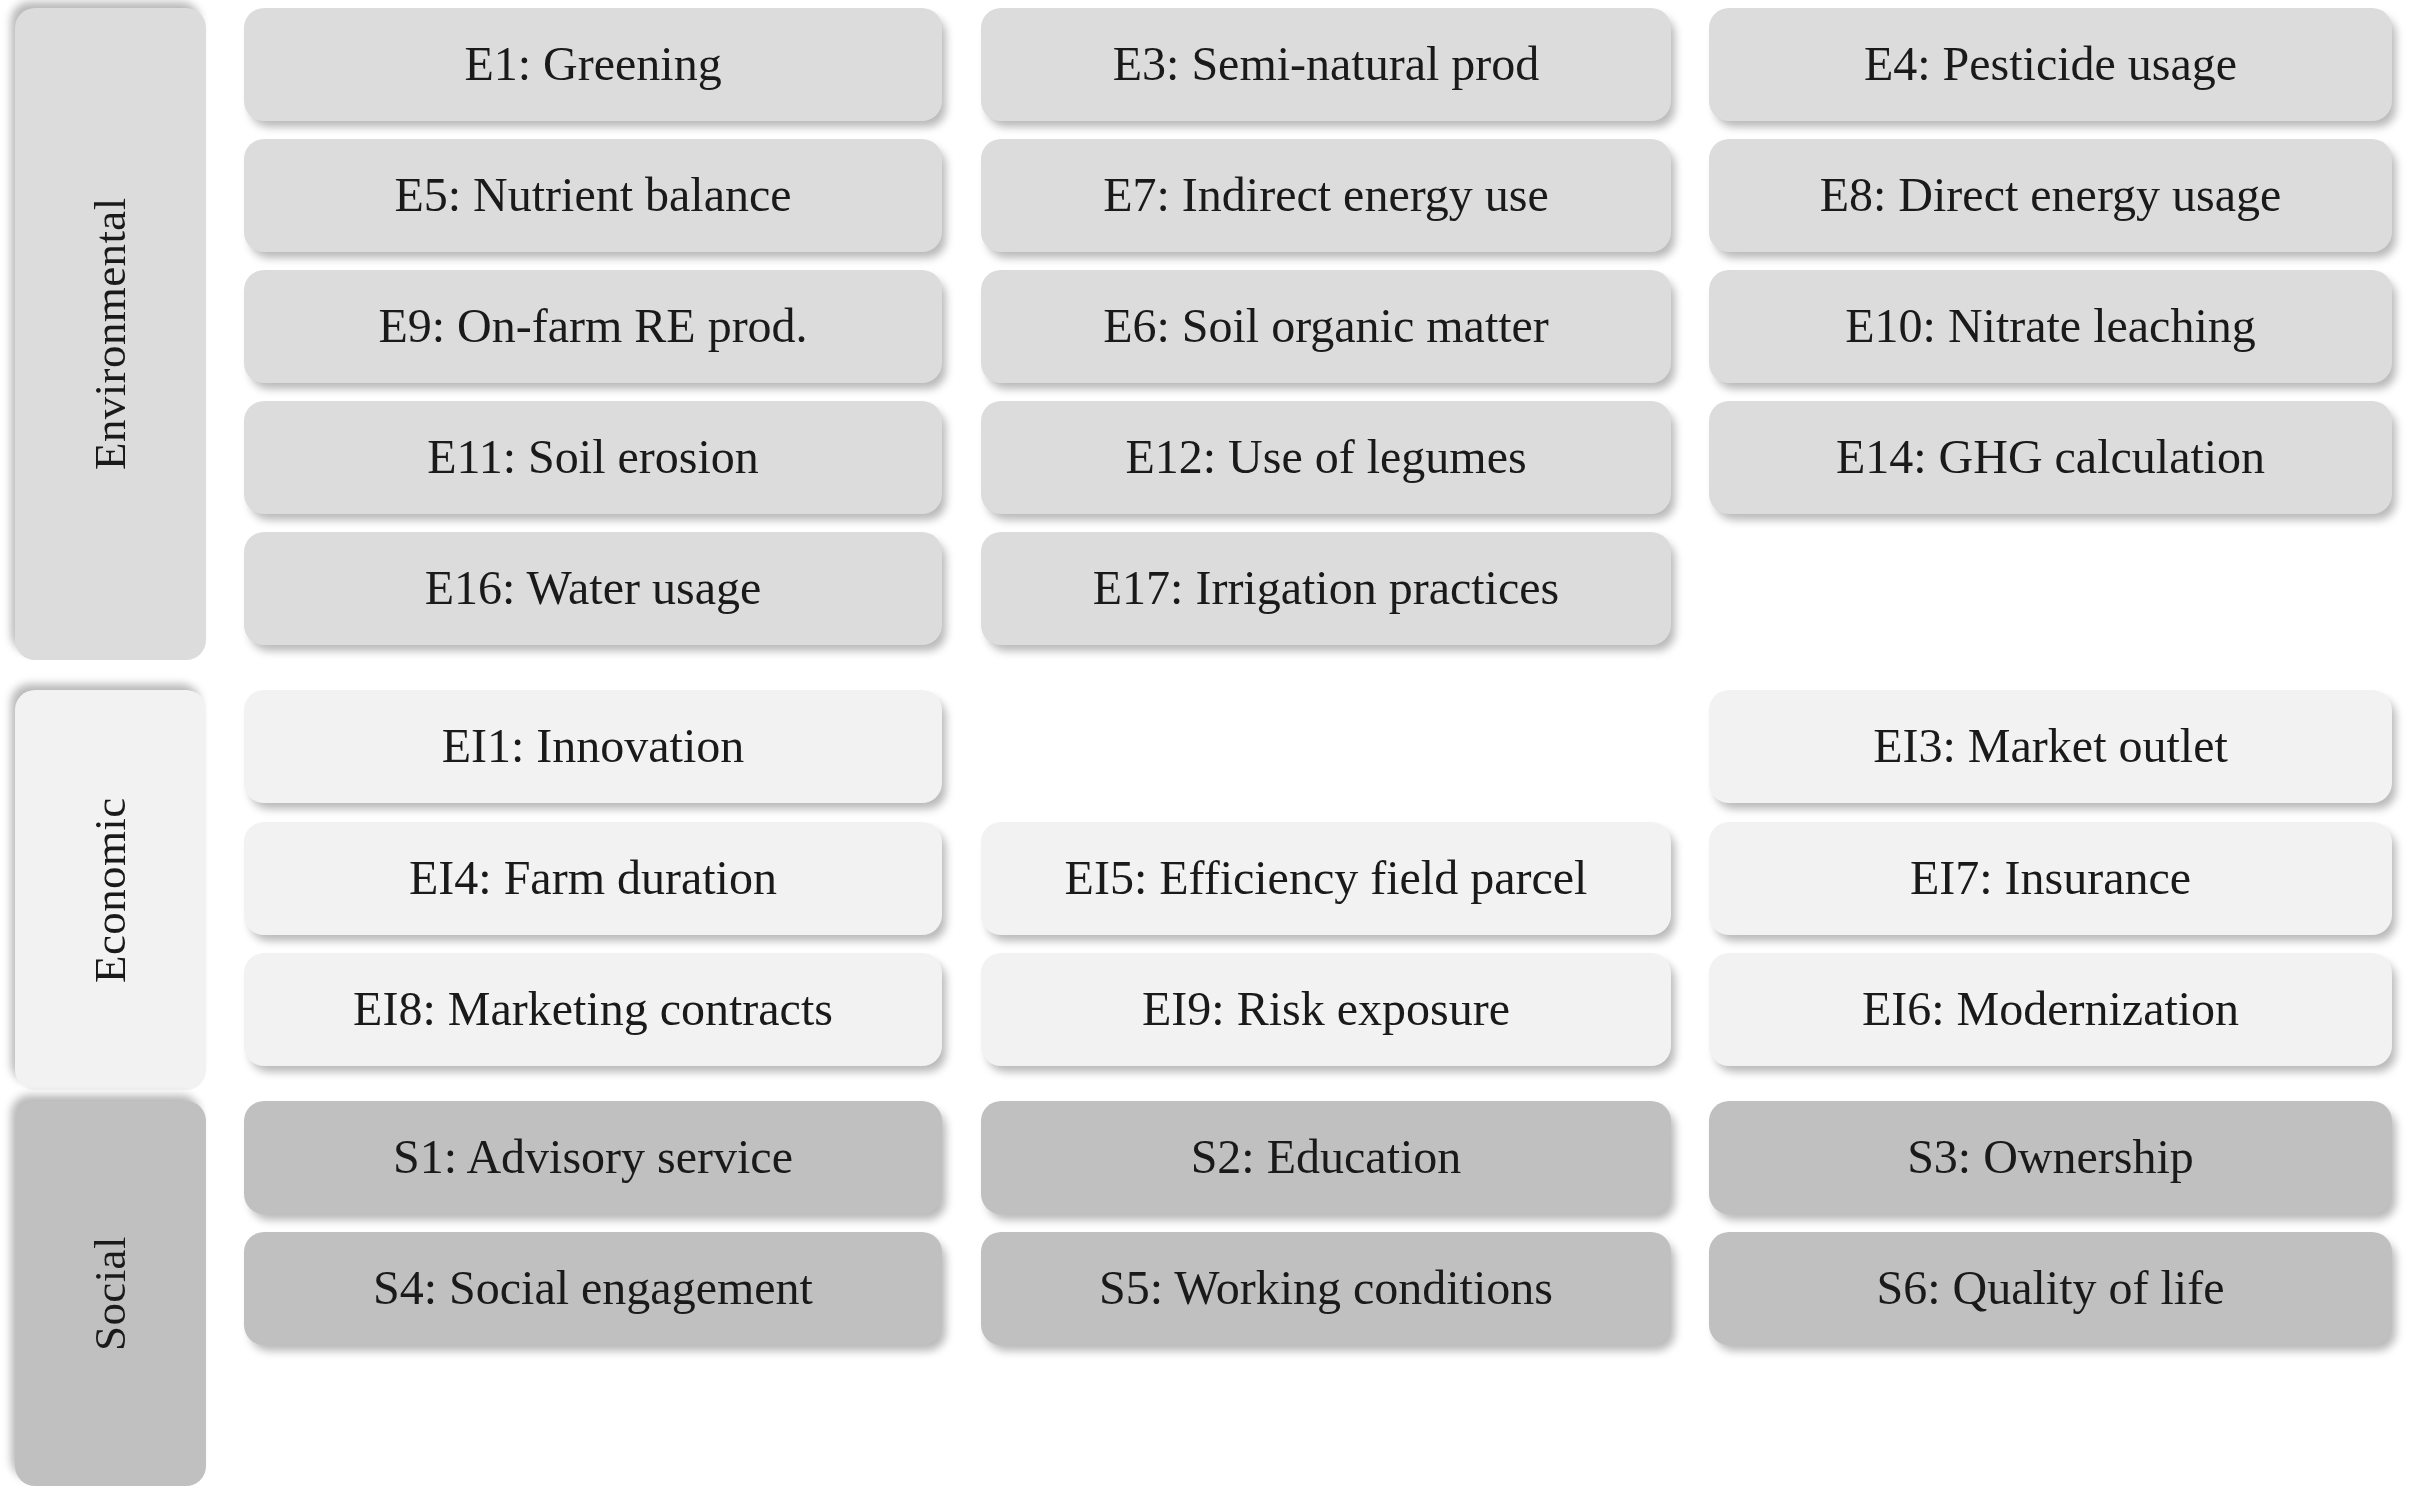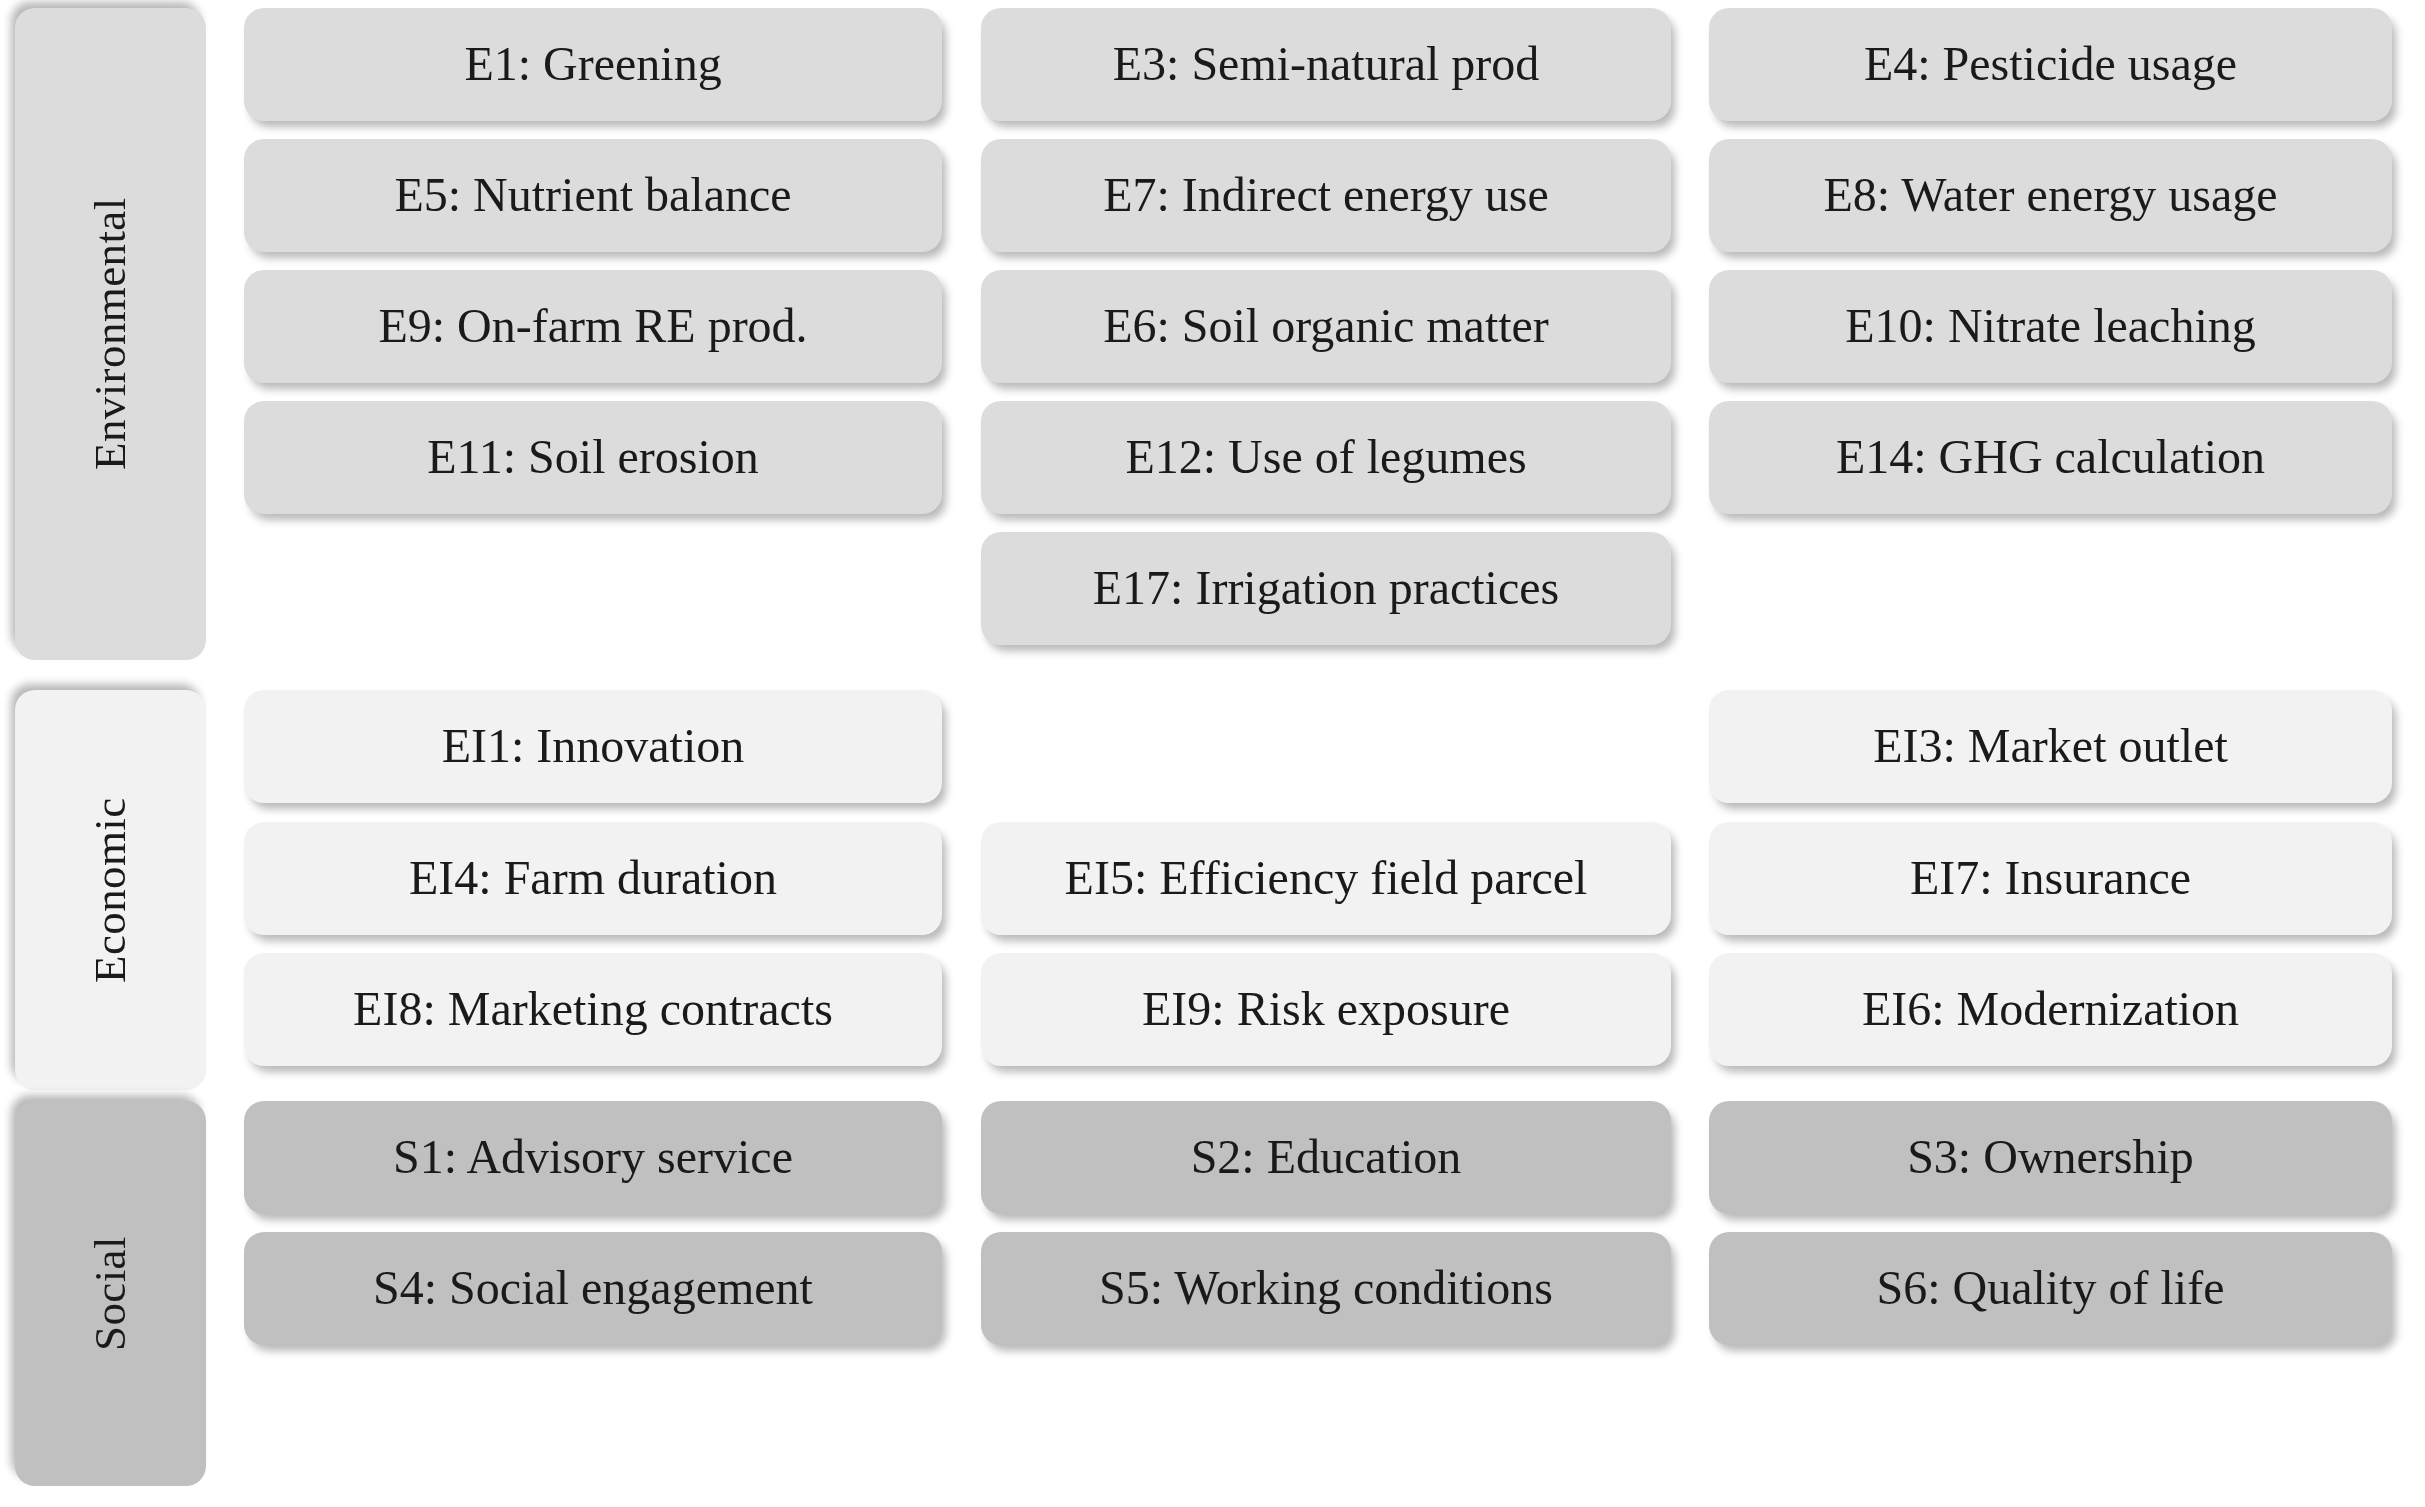--- a/index.html
+++ b/index.html
@@ -69,39 +69,42 @@
     <div class="card item-card tone-env" style="left: 1701px; top: 7.6px; width: 683px; height: 113px;">
       <span>E4: Pesticide usage</span>
     </div>
     <div class="card item-card tone-env" style="left: 236px; top: 139px; width: 698px; height: 113px;">
       <span>E5: Nutrient balance</span>
     </div>
     <div class="card item-card tone-env" style="left: 973px; top: 139px; width: 690px; height: 113px;">
       <span>E7: Indirect energy use</span>
     </div>
     <div class="card item-card tone-env" style="left: 1701px; top: 139px; width: 683px; height: 113px;">
-      <span>E8: Water energy usage</span>
+      <span>E8: Direct energy usage</span>
     </div>
     <div class="card item-card tone-env" style="left: 236px; top: 270px; width: 698px; height: 113px;">
       <span>E9: On-farm RE prod.</span>
     </div>
     <div class="card item-card tone-env" style="left: 973px; top: 270px; width: 690px; height: 113px;">
       <span>E6: Soil organic matter</span>
     </div>
     <div class="card item-card tone-env" style="left: 1701px; top: 270px; width: 683px; height: 113px;">
       <span>E10: Nitrate leaching</span>
     </div>
     <div class="card item-card tone-env" style="left: 236px; top: 401px; width: 698px; height: 113px;">
       <span>E11: Soil erosion</span>
     </div>
     <div class="card item-card tone-env" style="left: 973px; top: 401px; width: 690px; height: 113px;">
       <span>E12: Use of legumes</span>
     </div>
     <div class="card item-card tone-env" style="left: 1701px; top: 401px; width: 683px; height: 113px;">
       <span>E14: GHG calculation</span>
+    </div>
+    <div class="card item-card tone-env" style="left: 236px; top: 532px; width: 698px; height: 113px;">
+      <span>E16: Water usage</span>
     </div>
     <div class="card item-card tone-env" style="left: 973px; top: 532px; width: 690px; height: 113px;">
       <span>E17: Irrigation practices</span>
     </div>
     <div class="card cat-card tone-eco" style="left: 15.3px; top: 690px; width: 191px; height: 400px;">
       <span>Economic</span>
     </div>
     <div class="card item-card tone-eco" style="left: 236px; top: 690px; width: 698px; height: 113px; align-items: center;">
       <span>EI1: Innovation</span>
     </div>

